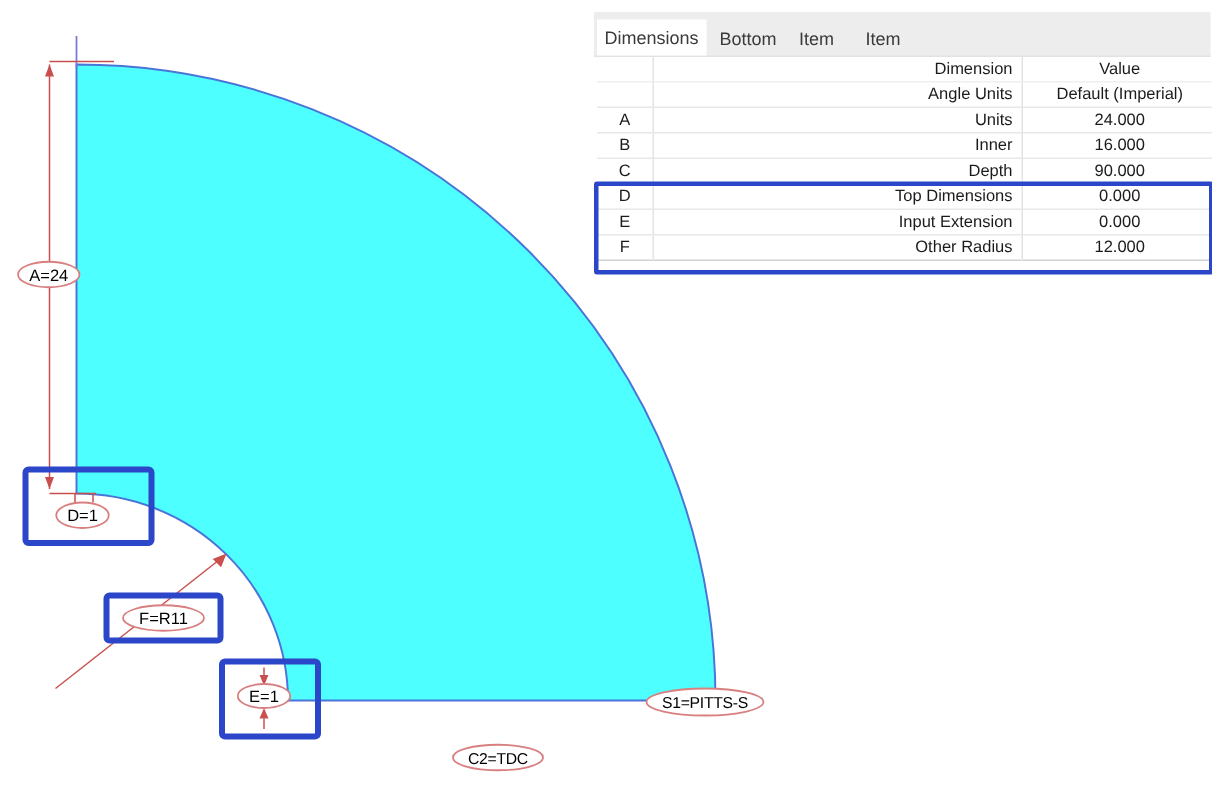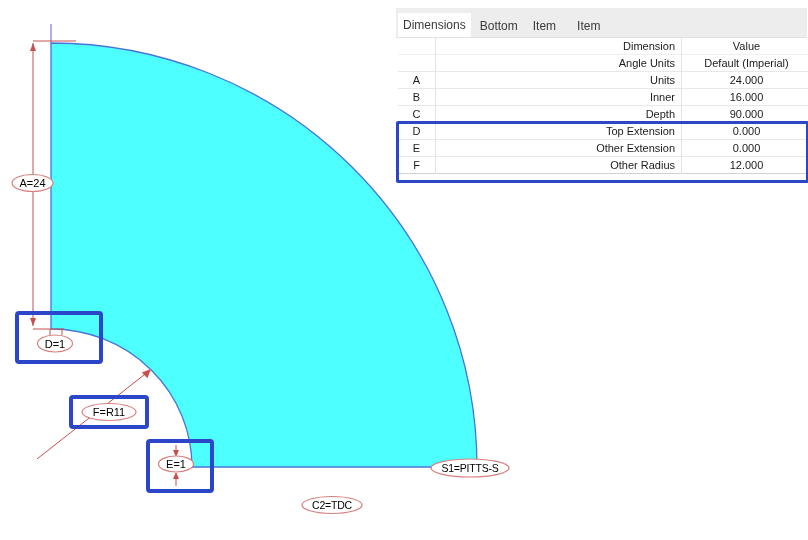--- a/index.html
+++ b/index.html
@@ -134,26 +134,26 @@
         <td class="dim">Inner</td>
         <td class="val">16.000</td>
       </tr>
       <tr class="data-row">
         <td class="letter">C</td>
         <td class="dim">Depth</td>
         <td class="val">90.000</td>
       </tr>
       <tr class="data-row">
         <td class="letter">D</td>
-        <td class="dim">Top Extension</td>
+        <td class="dim">Top Dimensions</td>
         <td class="val">0.000</td>
       </tr>
       <tr class="data-row">
         <td class="letter">E</td>
-        <td class="dim">Other Extension</td>
+        <td class="dim">Input Extension</td>
         <td class="val">0.000</td>
       </tr>
       <tr class="data-row">
         <td class="letter">F</td>
         <td class="dim">Other Radius</td>
         <td class="val">12.000</td>
       </tr>
     </tbody>
       </table>
 

